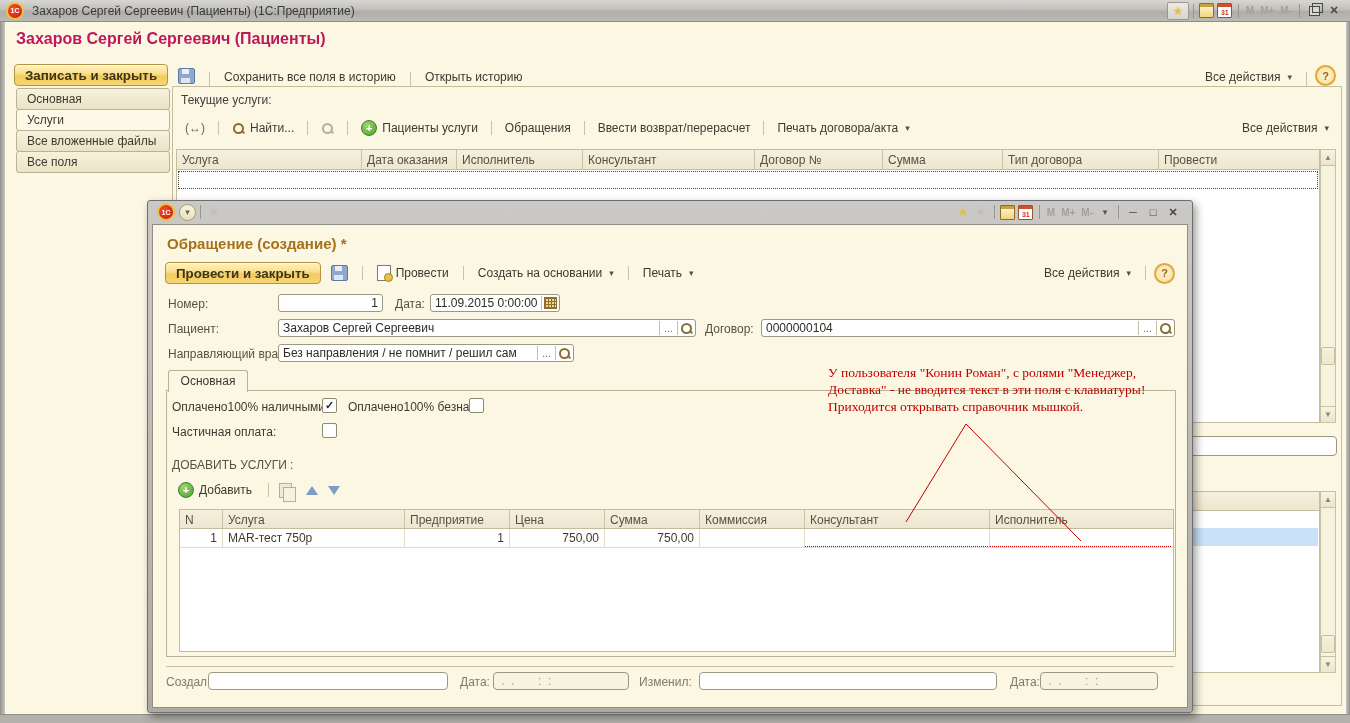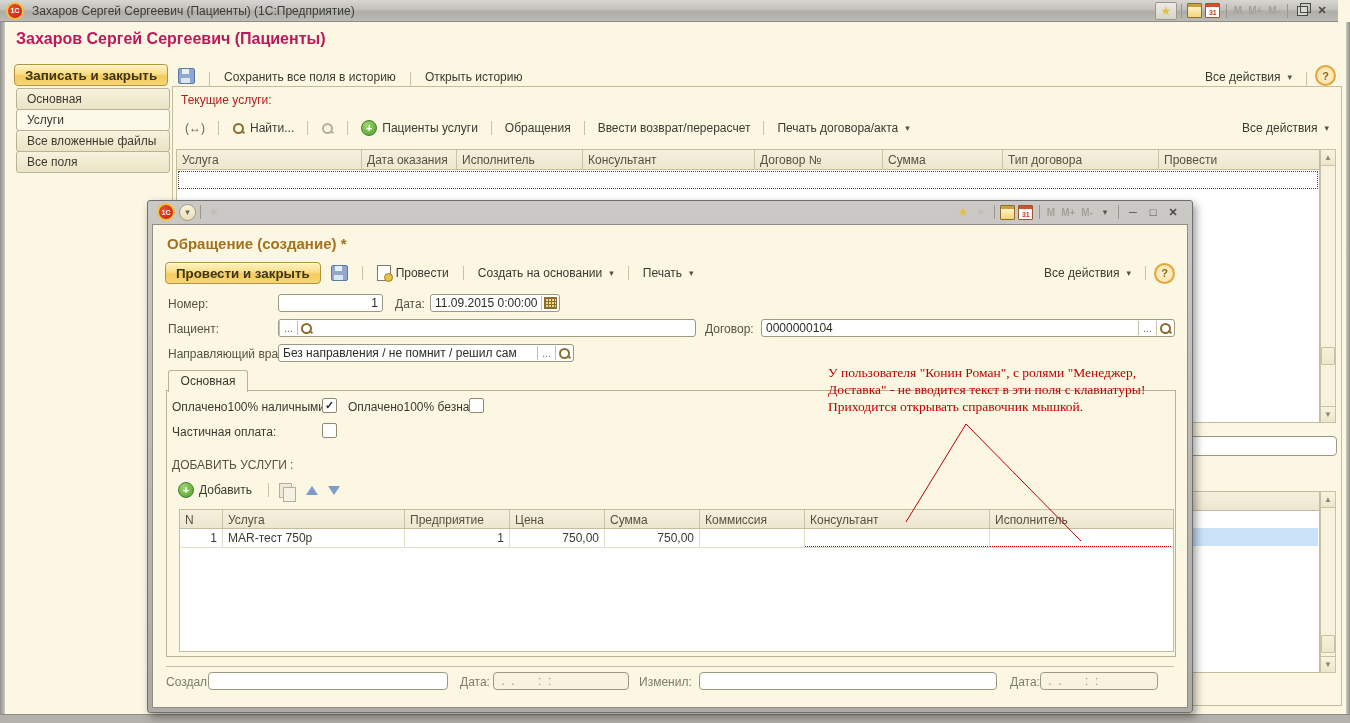--- a/index.html
+++ b/index.html
@@ -1,19 +1,19 @@
 <!DOCTYPE html>
 <html><head>
 <meta charset="utf-8">
 <style>
   html,body{margin:0;padding:0;}
   .app{position:relative;width:1350px;height:723px;overflow:hidden;
        background:#FBF7E2;font-family:"Liberation Sans",sans-serif;font-size:12px;color:#3C3A30;}
   
-  .titlebar{position:absolute;left:0;top:0;right:12px;height:22px;
+  .titlebar{position:absolute;left:0;top:0;right:0;height:22px;
     background:linear-gradient(180deg,#D8D6D2,#C2C0BB 45%,#AFADA8 55%,#BCBAB5);
     border-bottom:1px solid #8E8C86;display:flex;align-items:center;padding:0 6px;box-sizing:border-box;}
   .tb-title{flex:0 1 auto;margin-left:8px;color:#3A3A36;white-space:nowrap;overflow:hidden;}
   .tb-spacer{flex:1;}
   .ico-1c{width:14px;height:14px;border-radius:50%;background:radial-gradient(circle at 35% 35%,#F05030,#C41818);
     border:2px solid #F0C23C;color:#fff;font-size:7px;font-weight:bold;display:flex;align-items:center;justify-content:center;flex:none;}
   .tbico{width:18px;height:16px;display:flex;align-items:center;justify-content:center;flex:none;}
   .star{color:#E4BE3E;font-size:12px;line-height:1;}
   .star.dim{color:#C2BFB2;}
   .star-box{border:1px solid #9A988E;border-radius:2px;background:linear-gradient(#ECEAE4,#D6D4CC);width:20px;height:16px;}
@@ -161,21 +161,21 @@
   </div>
 
   <div style="position:absolute;left:16px;top:89px;z-index:2;">
     <div class="side-tab">Основная</div>
     <div class="side-tab active">Услуги</div>
     <div class="side-tab">Все вложенные файлы</div>
     <div class="side-tab">Все поля</div>
   </div>
 
   <div class="pane">
-    <div style="position:absolute;left:8px;top:6px;color:#b91c1c;">Текущие услуги:</div>
+    <div style="position:absolute;left:8px;top:6px;color:#404040;">Текущие услуги:</div>
 
     <div style="position:absolute;left:6px;top:30px;right:6px;height:22px;display:flex;align-items:center;gap:3px;">
       <span class="lnk" style="color:#6B6753;">(↔)</span>
       <span class="vsep" style="background:#C9C3A6;"></span>
       <span class="lnk">
           <span class="mag"></span>
           <span>Найти...</span>
         </span>
       <span class="vsep" style="background:#C9C3A6;"></span>
       <span class="lnk">
@@ -311,20 +311,21 @@
       <span class="abs flabel" style="left:242px;top:72px;">Дата:</span>
       <span class="field abs" style="left:277px;top:69px;width:130px;">
         <input value="11.09.2015 0:00:00" style="">
         <span class="cal-btn">
             <span class="cal-grid"></span>
           </span>
       </span>
 
       <span class="abs flabel" style="left:15px;top:97px;">Пациент:</span>
       <span class="field abs" style="left:125px;top:94px;width:418px;">
+        <input value="Захаров Сергей Сергеевич" style="">
         <span class="fbtn">...</span>
         <span class="fbtn">
             <span class="mag"></span>
           </span>
       </span>
       <span class="abs flabel" style="left:552px;top:97px;">Договор:</span>
       <span class="field abs" style="left:608px;top:94px;width:414px;">
         <input value="0000000104" style="">
         <span class="fbtn">...</span>
         <span class="fbtn">

